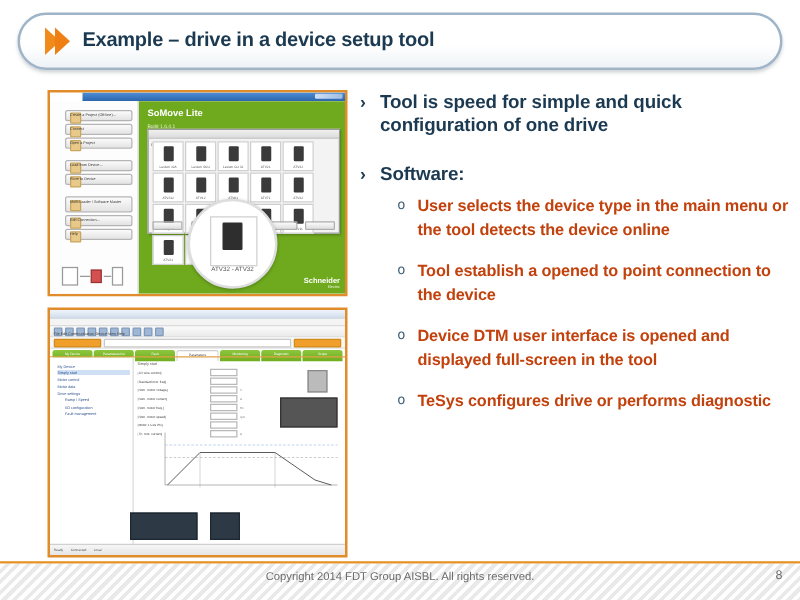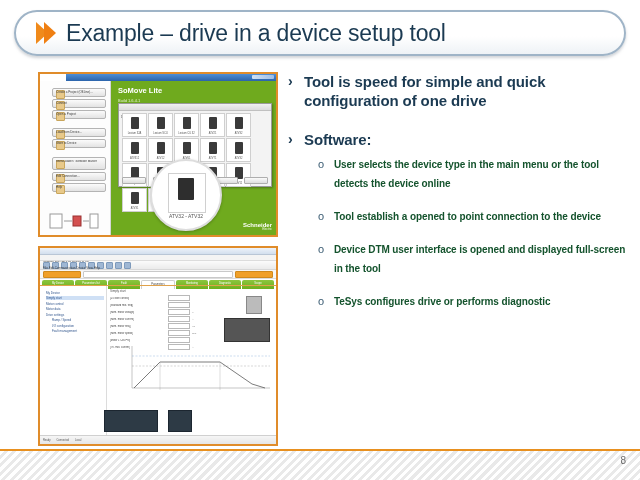--- a/index.html
+++ b/index.html
@@ -17,21 +17,21 @@
     border:2px solid #9fb4c7;border-radius:24px;
     background:linear-gradient(180deg,#ffffff 0%,#ffffff 58%,#eef2f6 100%);
     box-shadow:0 2px 3px rgba(120,130,140,.35);
     display:flex;align-items:center;box-sizing:border-box;
   }
   .chev-wrap{display:flex;margin-left:20px;margin-right:14px;}
   .chev{width:0;height:0;border-top:11px solid transparent;border-bottom:11px solid transparent;
         border-left:12px solid #f08a1b;margin-right:-4px;}
   .chev.c2{border-left-color:#ef7f12;}
   .title-text{
-    font-size:23px;font-weight:normal;color:#1b3a52;letter-spacing:-0.2px;
+    font-size:16px;font-weight:bold;color:#1b3a52;letter-spacing:-0.2px;
     white-space:nowrap;
   }
 
   
   .shot{
     position:absolute;border:2px solid #e08c2a;background:#ffffff;box-sizing:border-box;
     overflow:hidden;
   }
   .shot-top{left:38px;top:72px;width:240px;height:165px;padding-left:26px;}
   .shot-bot{left:38px;top:246px;width:240px;height:200px;}
@@ -121,21 +121,21 @@
       border-top:1px solid #d0d0d0;display:flex;align-items:center;gap:6px;padding-left:3px;}
   .dtm-status b{font-size:2.6px;color:#555;font-weight:normal;}
 
   
   .bullets{position:absolute;left:288px;top:72px;width:346px;}
   .b1{display:flex;margin-bottom:6px;}
   .b1 .mk{width:16px;flex:none;color:#1b3a52;font-size:14px;font-weight:bold;line-height:19px;}
   .b1 .tx{font-size:15px;font-weight:bold;color:#1b3a52;line-height:19px;letter-spacing:-0.1px;}
   .b2{display:flex;margin:0 0 14px 30px;}
   .b2 .mk{width:16px;flex:none;color:#3b5c73;font-size:11px;line-height:19px;}
-  .b2 .tx{font-size:10px;font-weight:bold;color:#14532d;line-height:19px;letter-spacing:-0.1px;}
+  .b2 .tx{font-size:13px;font-weight:bold;color:#c2410c;line-height:19px;letter-spacing:-0.1px;}
   .spacer{height:14px;}
 
   
   .foot-rule{position:absolute;left:0;right:0;top:449px;height:2px;background:#e8901f;}
   .footer{
     position:absolute;left:0;right:0;top:451px;height:29px;
     background:#f2f2f2;
     background-image:repeating-linear-gradient(135deg,#ffffff 0 3px,#e9e9e9 3px 6px);
   }
   .copy{position:absolute;left:0;right:0;top:5px;text-align:center;font-size:9px;color:#6b6b6b;}
@@ -469,16 +469,17 @@
     </div>
     <div class="b2">
       <div class="mk">o</div>
       <div class="tx">TeSys configures drive or performs diagnostic</div>
     </div>
   </div>
 
 
   <div class="foot-rule"></div>
   <div class="footer">
+    <div class="copy">Copyright 2014 FDT Group AISBL. All rights reserved.</div>
     <div class="pageno">8</div>
   </div>
 
 </div>
 
 </body></html>

